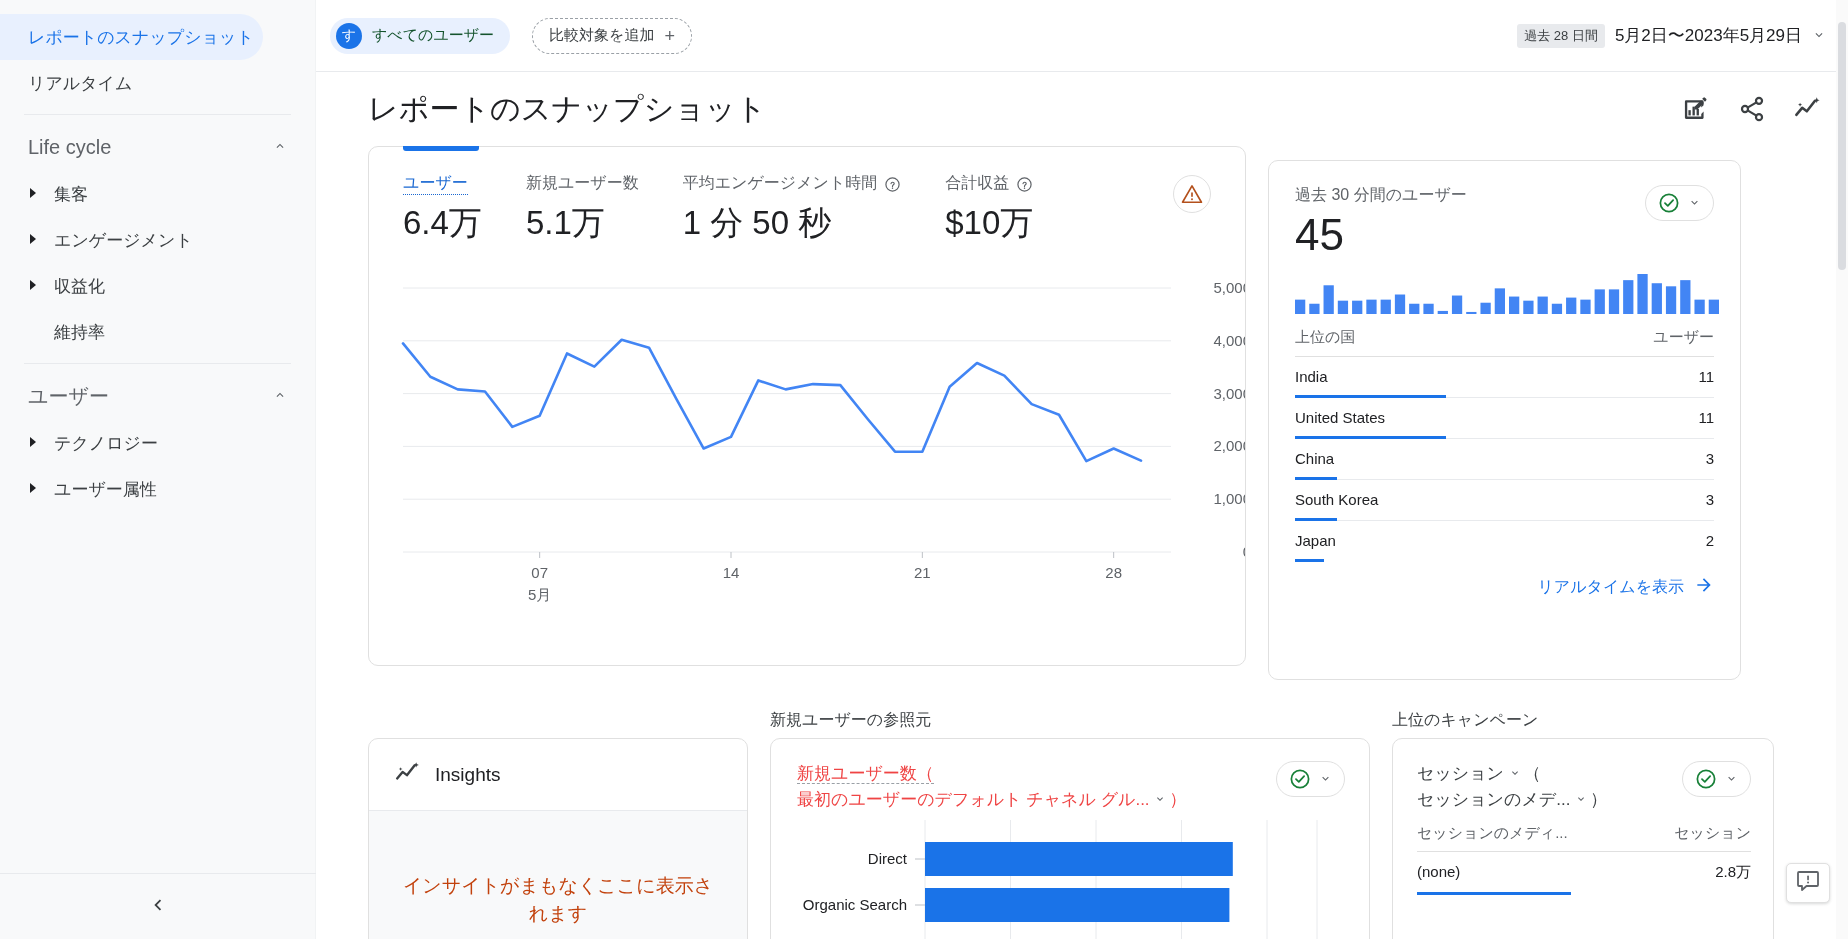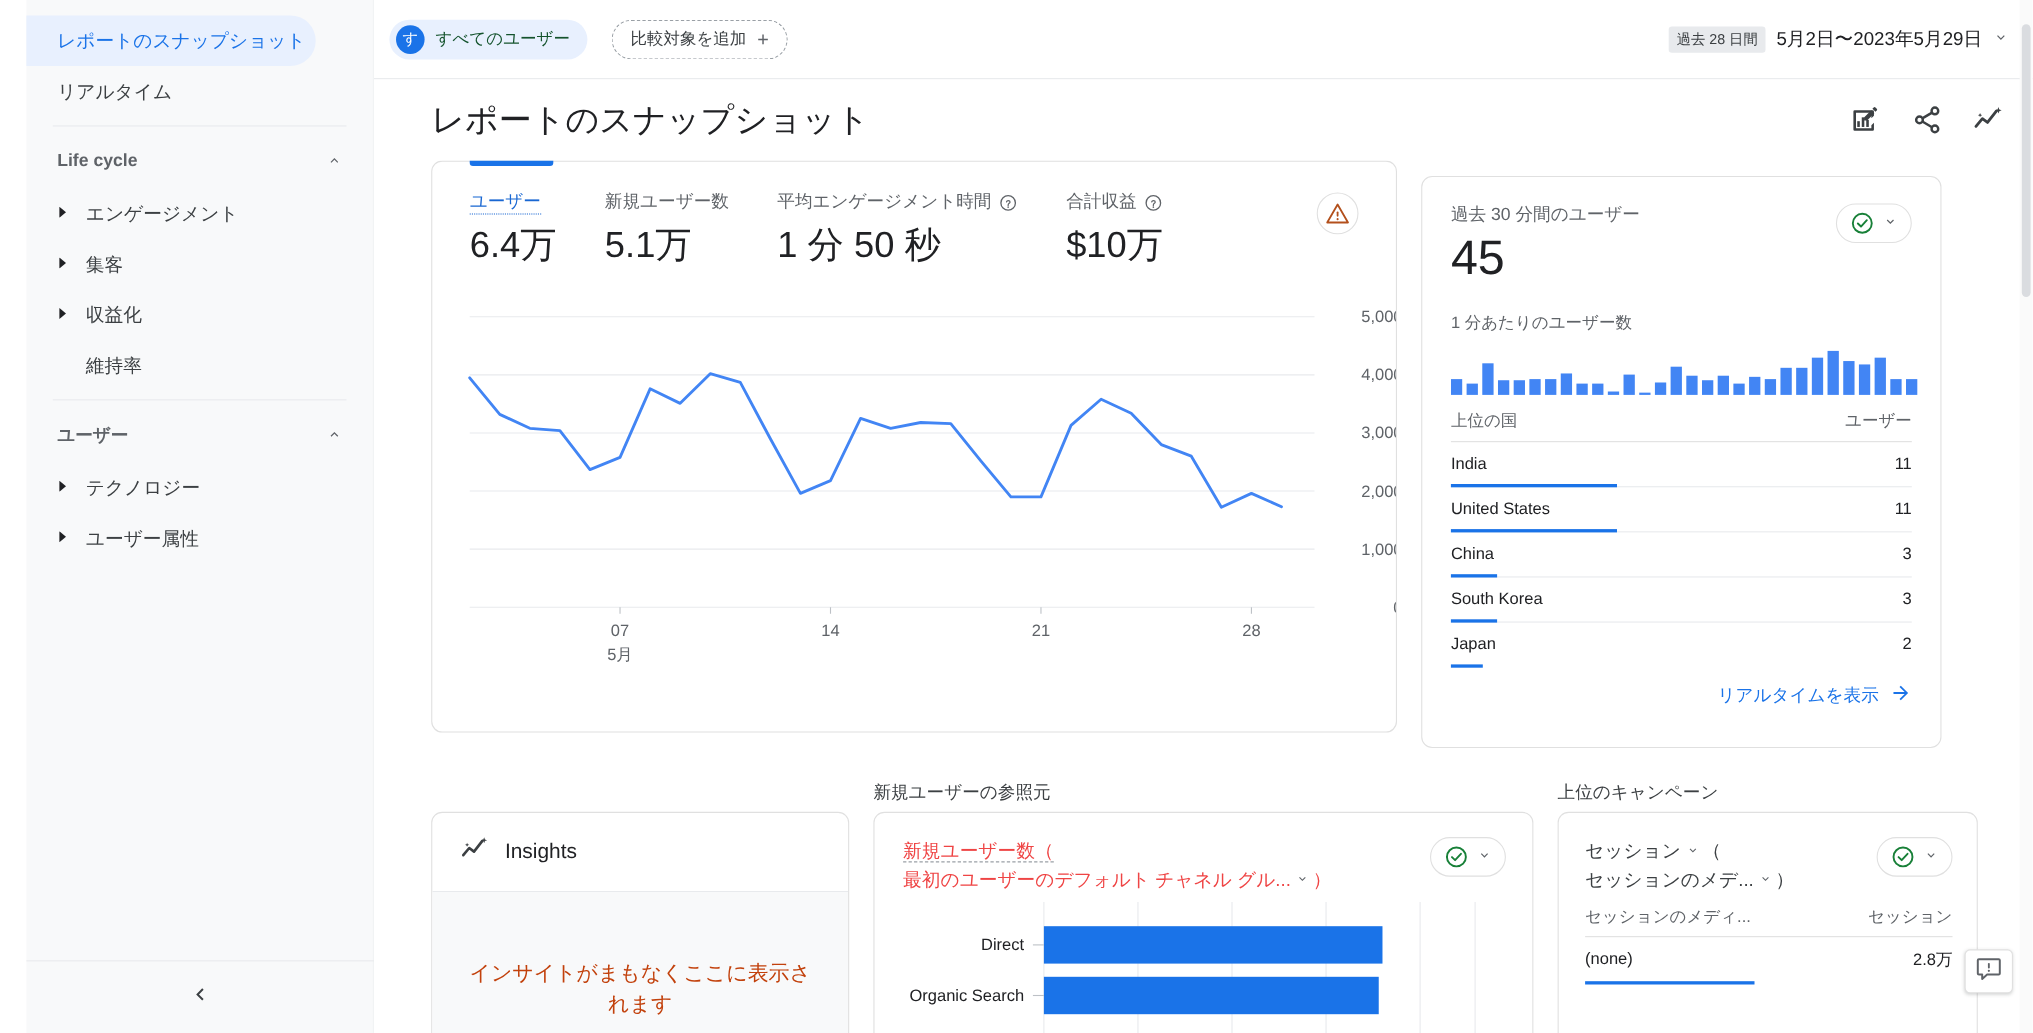--- a/index.html
+++ b/index.html
@@ -2,21 +2,21 @@
 <html><head>
 <meta charset="utf-8">
 <style>
   * { box-sizing: border-box; margin: 0; padding: 0; }
   html, body {
     width: 1848px; height: 939px;
     font-family: "Liberation Sans", "DejaVu Sans", sans-serif;
     background: #ffffff;
     overflow: hidden;
   }
-  #app { display: flex; width: 1848px; height: 939px; position: relative; padding-left: 24px; }
+  #app { display: flex; width: 1848px; height: 939px; position: relative; }
 
   
   #sidebar {
     width: 316px; height: 939px; background: #f8f9fa;
     position: relative; flex: 0 0 316px;
     border-right: 1px solid #f1f3f4;
   }
   .nav-item {
     display: flex; align-items: center;
     height: 46px; padding-left: 28px;
@@ -31,21 +31,21 @@
   .nav-item .nav-label { white-space: nowrap; }
   .nav-item.active {
     background: #e8f0fe; color: #1a73e8;
     border-radius: 0 24px 24px 0;
     margin-right: 52px; font-weight: 400;
   }
   .nav-item.plain { padding-left: 28px; }
   .nav-section {
     display: flex; align-items: center; justify-content: space-between;
     height: 48px; padding: 0 28px 0 28px;
-    font-size: 16px; color: #5f6368; font-weight: 700;
+    font-size: 20px; color: #5f6368; font-weight: 400;
     cursor: pointer;
   }
   .nav-divider { height: 1px; background: #e8eaed; margin: 8px 24px; }
   .chev-up { font-size: 12px; color: #5f6368; }
   .collapse-btn {
     position: absolute; left: 0; bottom: 0; width: 316px; height: 66px;
     border-top: 1px solid #e8eaed;
     display: flex; align-items: center; justify-content: center;
     cursor: pointer;
   }
@@ -243,30 +243,30 @@
           </svg>
       </span>
     </div>
 
     <div class="nav-item">
       <span class="arrow">
         <svg width="10" height="10" viewBox="0 0 10 10">
             <path d="M2 0l6 5-6 5z" fill="#202124"></path>
           </svg>
       </span>
-      <span class="nav-label">エンゲージメント</span>
+      <span class="nav-label">集客</span>
     </div>
 
     <div class="nav-item">
       <span class="arrow">
         <svg width="10" height="10" viewBox="0 0 10 10">
             <path d="M2 0l6 5-6 5z" fill="#202124"></path>
           </svg>
       </span>
-      <span class="nav-label">集客</span>
+      <span class="nav-label">エンゲージメント</span>
     </div>
 
     <div class="nav-item">
       <span class="arrow">
         <svg width="10" height="10" viewBox="0 0 10 10">
             <path d="M2 0l6 5-6 5z" fill="#202124"></path>
           </svg>
       </span>
       <span class="nav-label">収益化</span>
     </div>
@@ -466,21 +466,20 @@
                 </svg>
               </span>
               <span class="pill-caret">
                 <svg width="13" height="13" viewBox="0 0 24 24">
                     <path d="M7.4 8.6L12 13.2l4.6-4.6L18 10l-6 6-6-6z" fill="#5f6368"></path>
                   </svg>
               </span>
             </div>
           </div>
 
-          <div class="rt-sub">1 分あたりのユーザー数</div>
           <svg id="rt-bars" width="428" height="44" viewBox="0 0 428 44">
               <rect x="0.00" y="29.64" width="10.27" height="14.36" fill="#4285f4"></rect>
               <rect x="14.27" y="33.74" width="10.27" height="10.26" fill="#4285f4"></rect>
               <rect x="28.53" y="15.28" width="10.27" height="28.72" fill="#4285f4"></rect>
               <rect x="42.80" y="30.67" width="10.27" height="13.33" fill="#4285f4"></rect>
               <rect x="57.07" y="30.67" width="10.27" height="13.33" fill="#4285f4"></rect>
               <rect x="71.33" y="29.64" width="10.27" height="14.36" fill="#4285f4"></rect>
               <rect x="85.60" y="29.64" width="10.27" height="14.36" fill="#4285f4"></rect>
               <rect x="99.87" y="24.51" width="10.27" height="19.49" fill="#4285f4"></rect>
               <rect x="114.13" y="33.74" width="10.27" height="10.26" fill="#4285f4"></rect>

